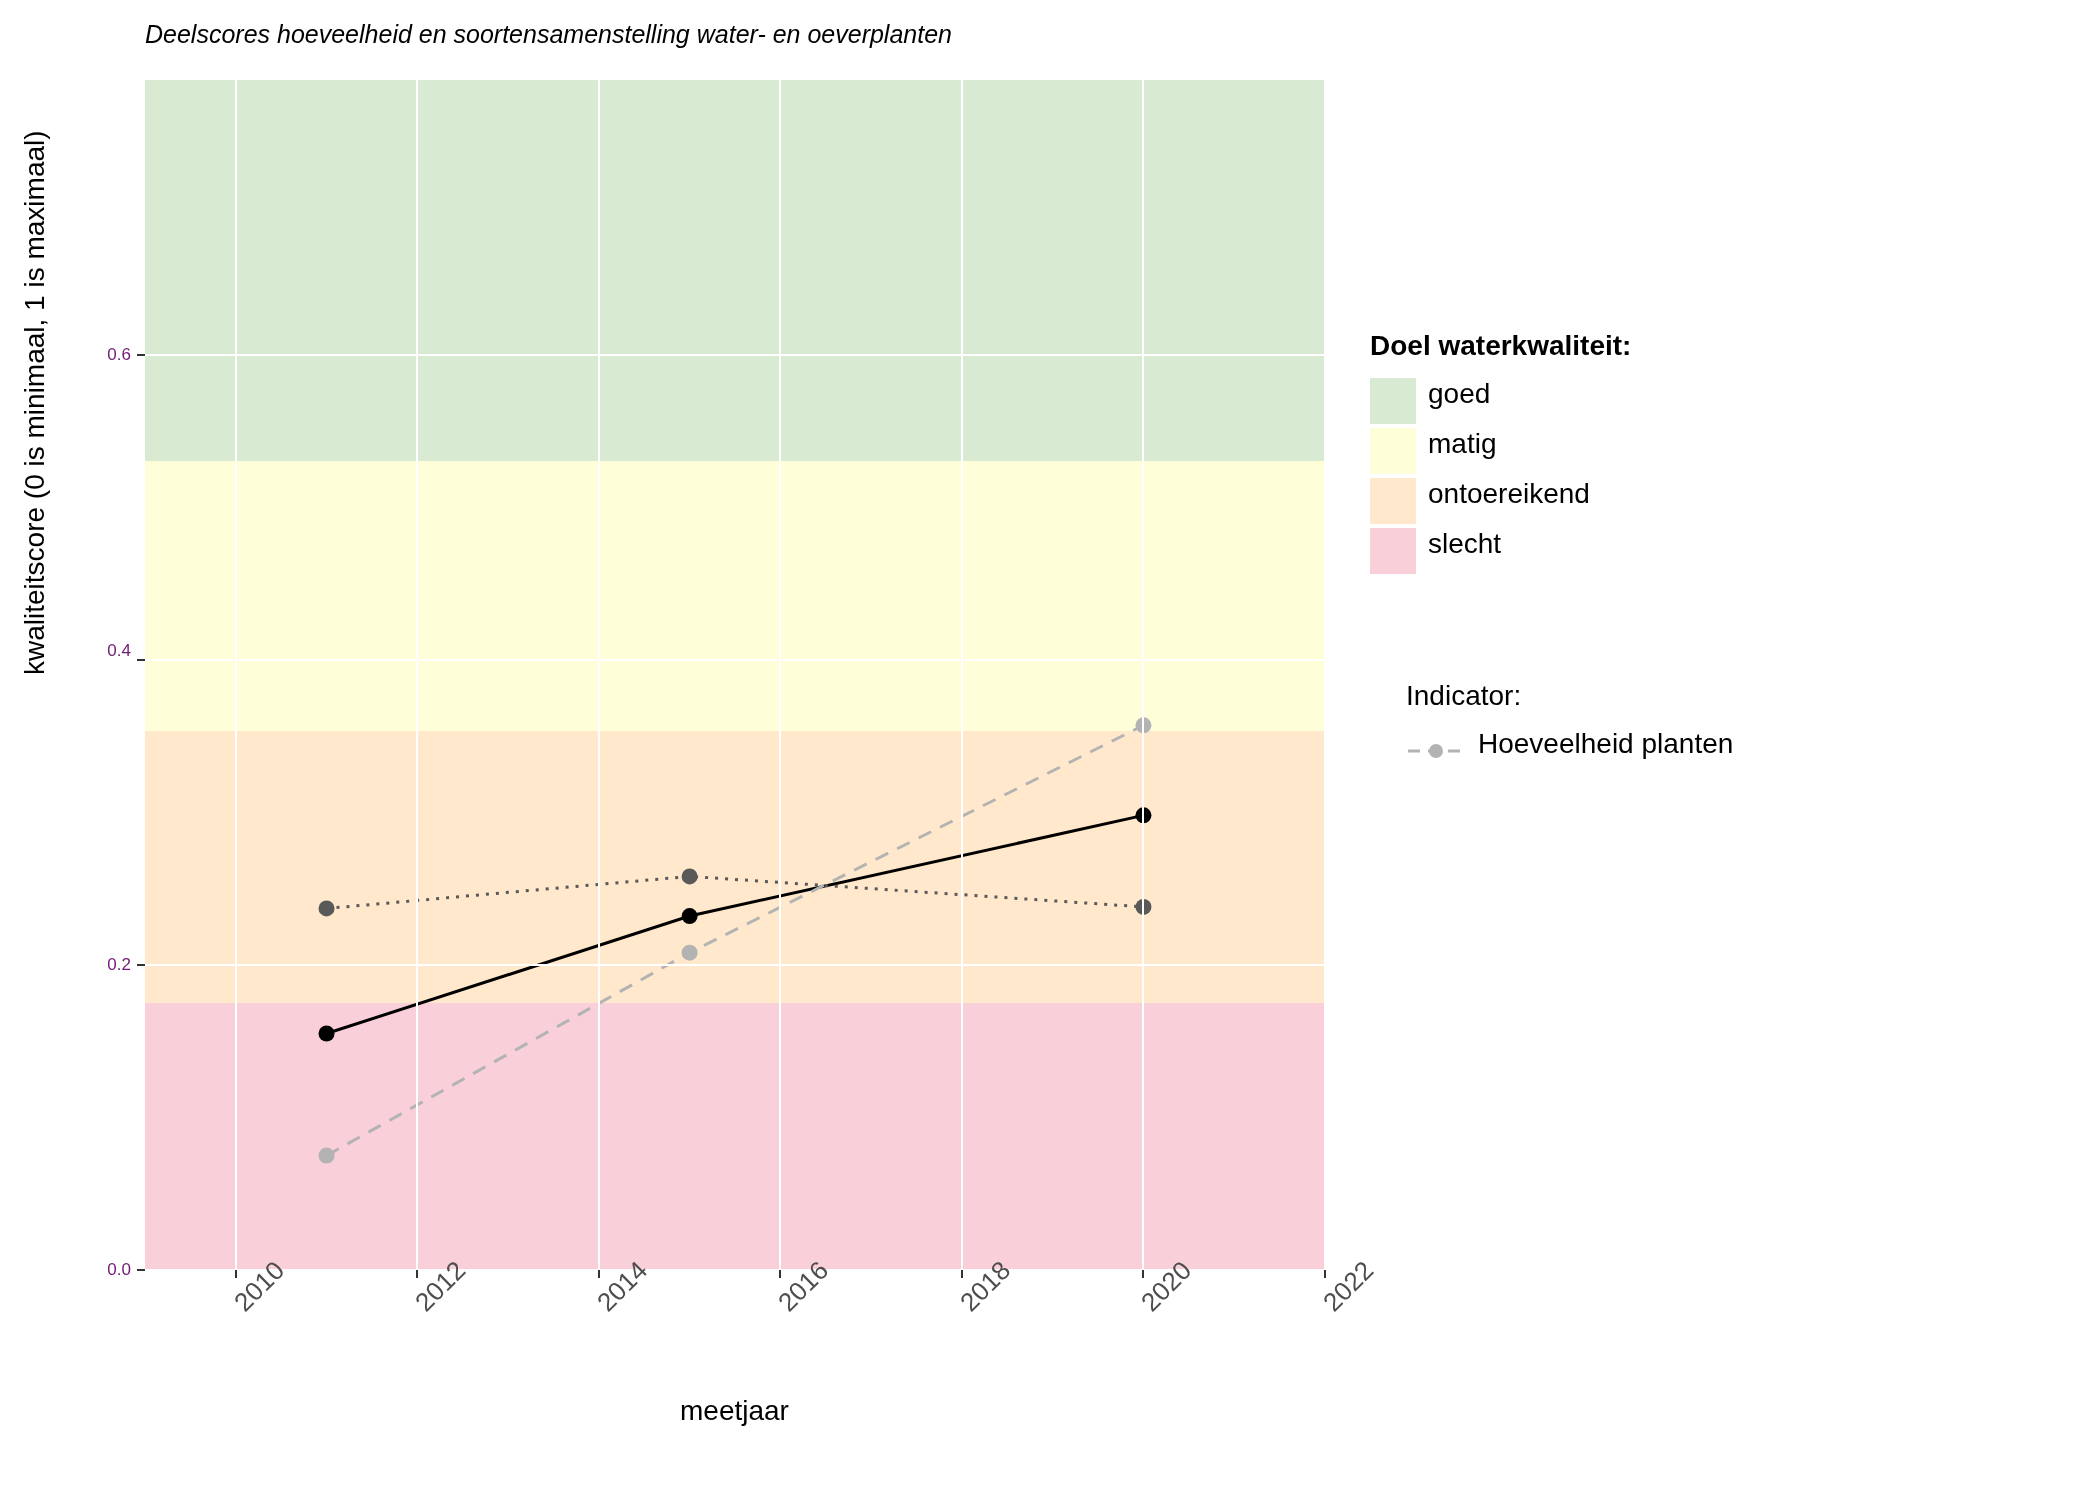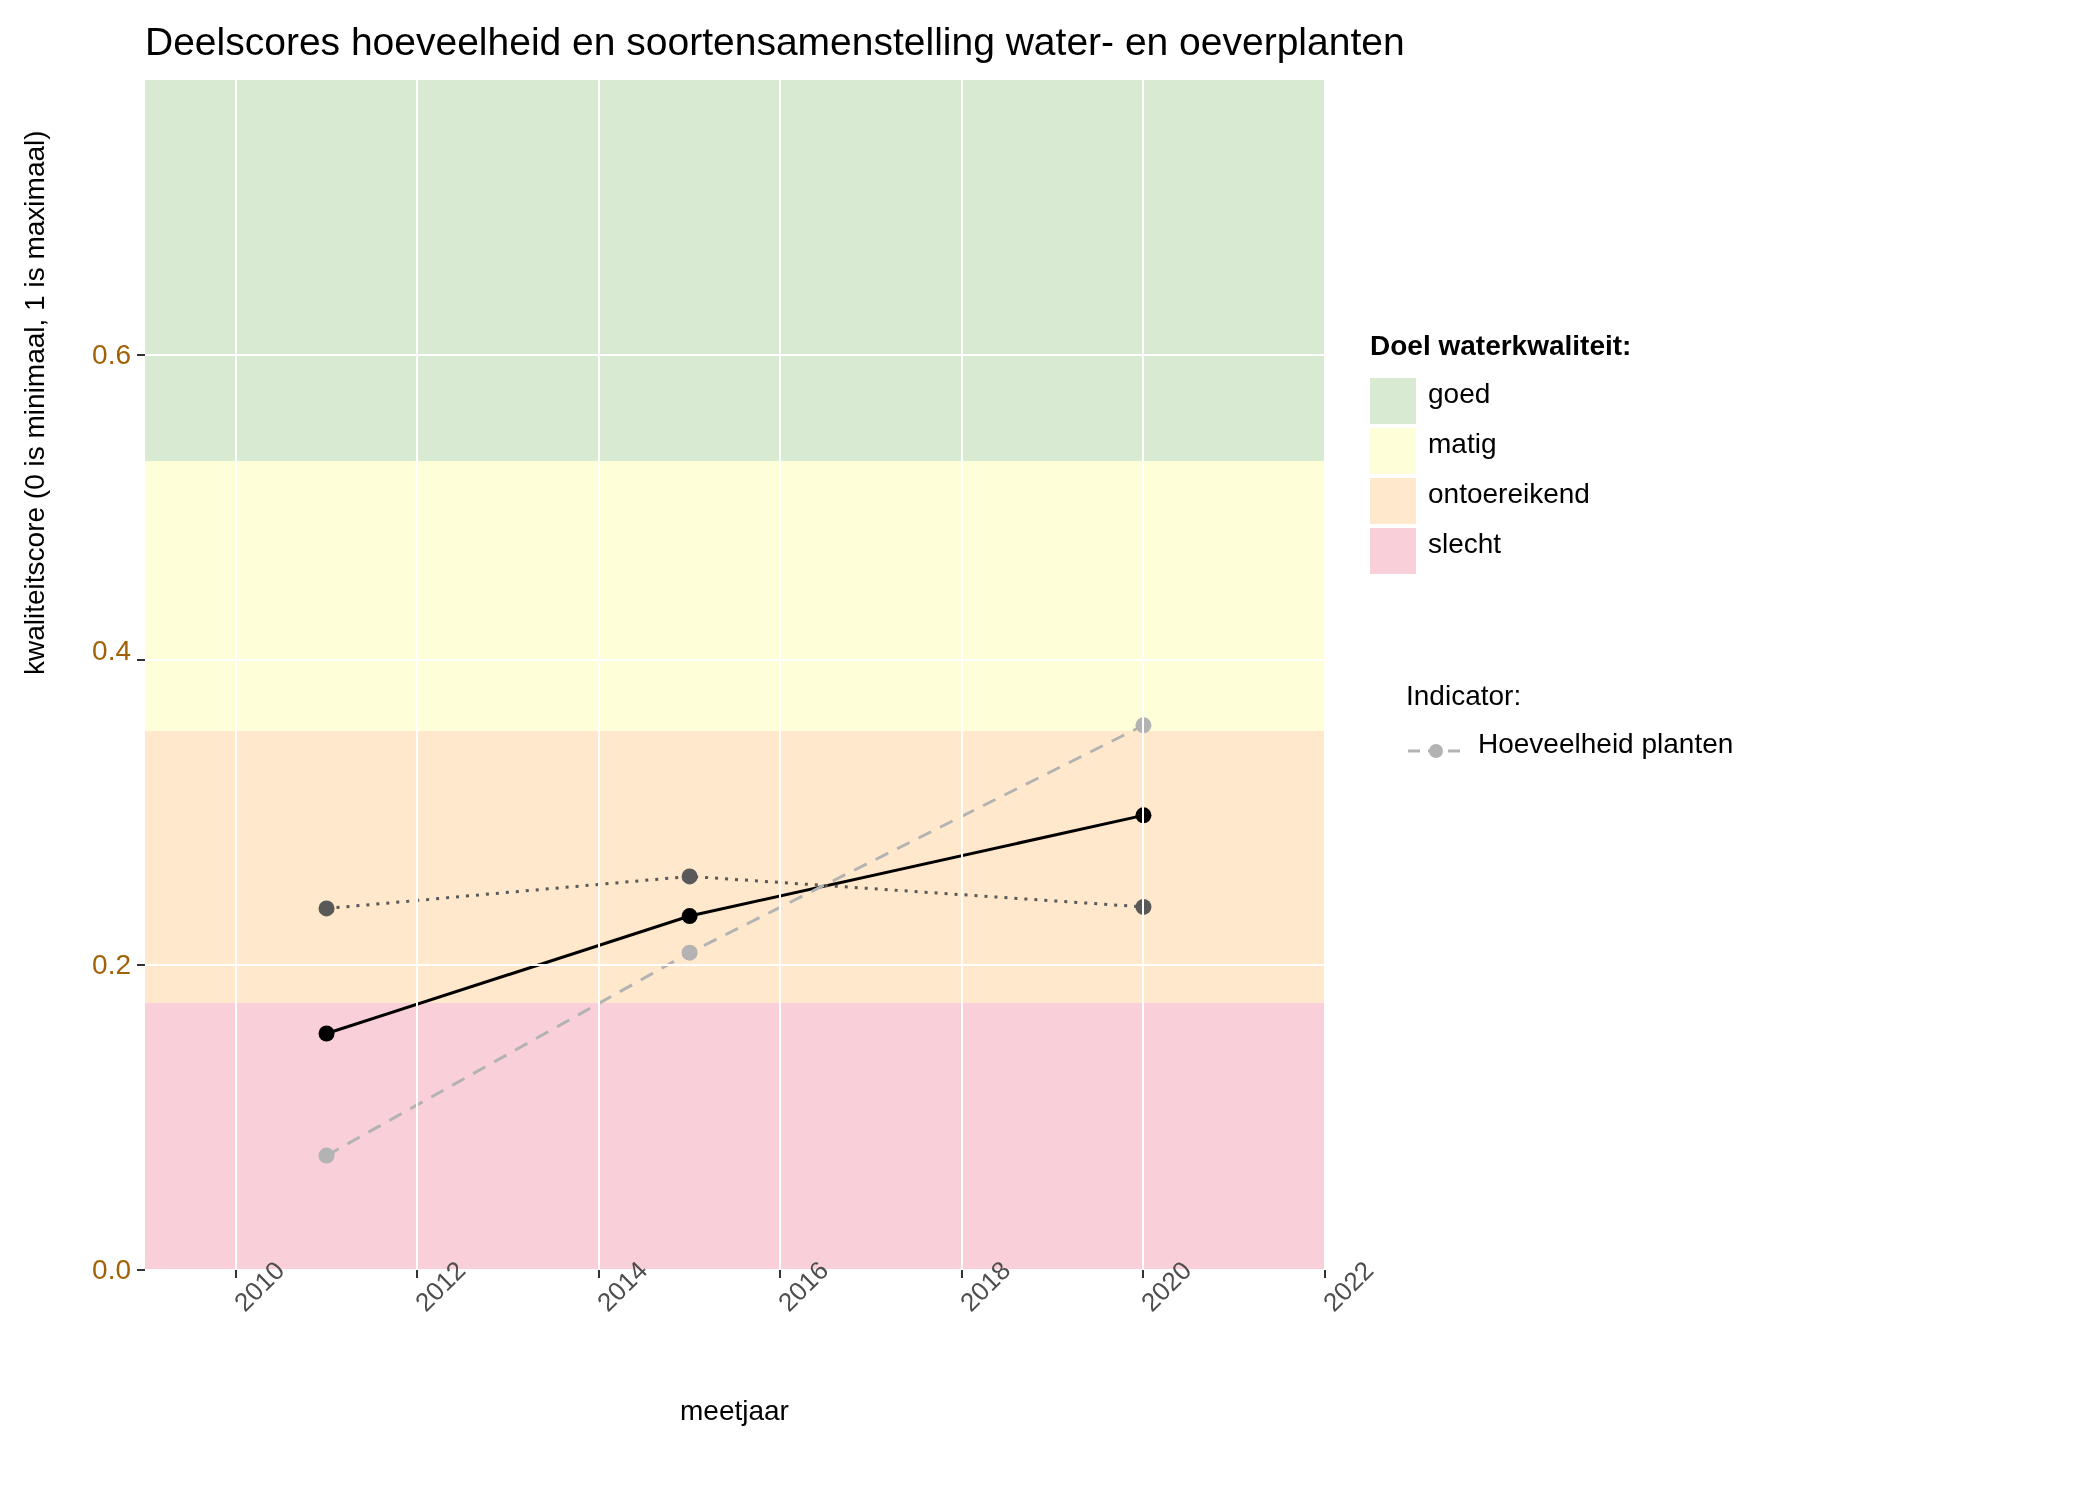--- a/index.html
+++ b/index.html
@@ -12,22 +12,23 @@
     position: relative;
   }
   .container {
     position: absolute;
     inset: 0;
   }
   .title {
     position: absolute;
     top: 20px;
     left: 145px;
-    font-size: 39px;
-    color: #000;
+    font-size: 25px;
+    color: #000;
+    font-style: italic;
   }
   .plot-area {
     position: absolute;
     left: 145px;
     top: 80px;
     width: 1180px;
     height: 1190px;
     background: #ffffff;
   }
   .band {
@@ -38,22 +39,22 @@
   .grid-line-h, .grid-line-v {
     position: absolute;
     background: #ffffff;
   }
   .grid-line-h { height: 2px; width: 100%; left: 0; }
   .grid-line-v { width: 2px; height: 100%; top: 0; }
   .axis-tick-y {
     position: absolute;
     right: 100%;
     margin-right: 14px;
-    font-size: 28px;
-    color: #a16207;
+    font-size: 17px;
+    color: #701a75;
     transform: translateY(-50%);
   }
   .axis-tick-x {
     position: absolute;
     top: 100%;
     font-size: 26px;
     color: #4d4d4d;
     transform-origin: left top;
     transform: translateX(-8px) translateY(26px) rotate(-45deg);
   }

